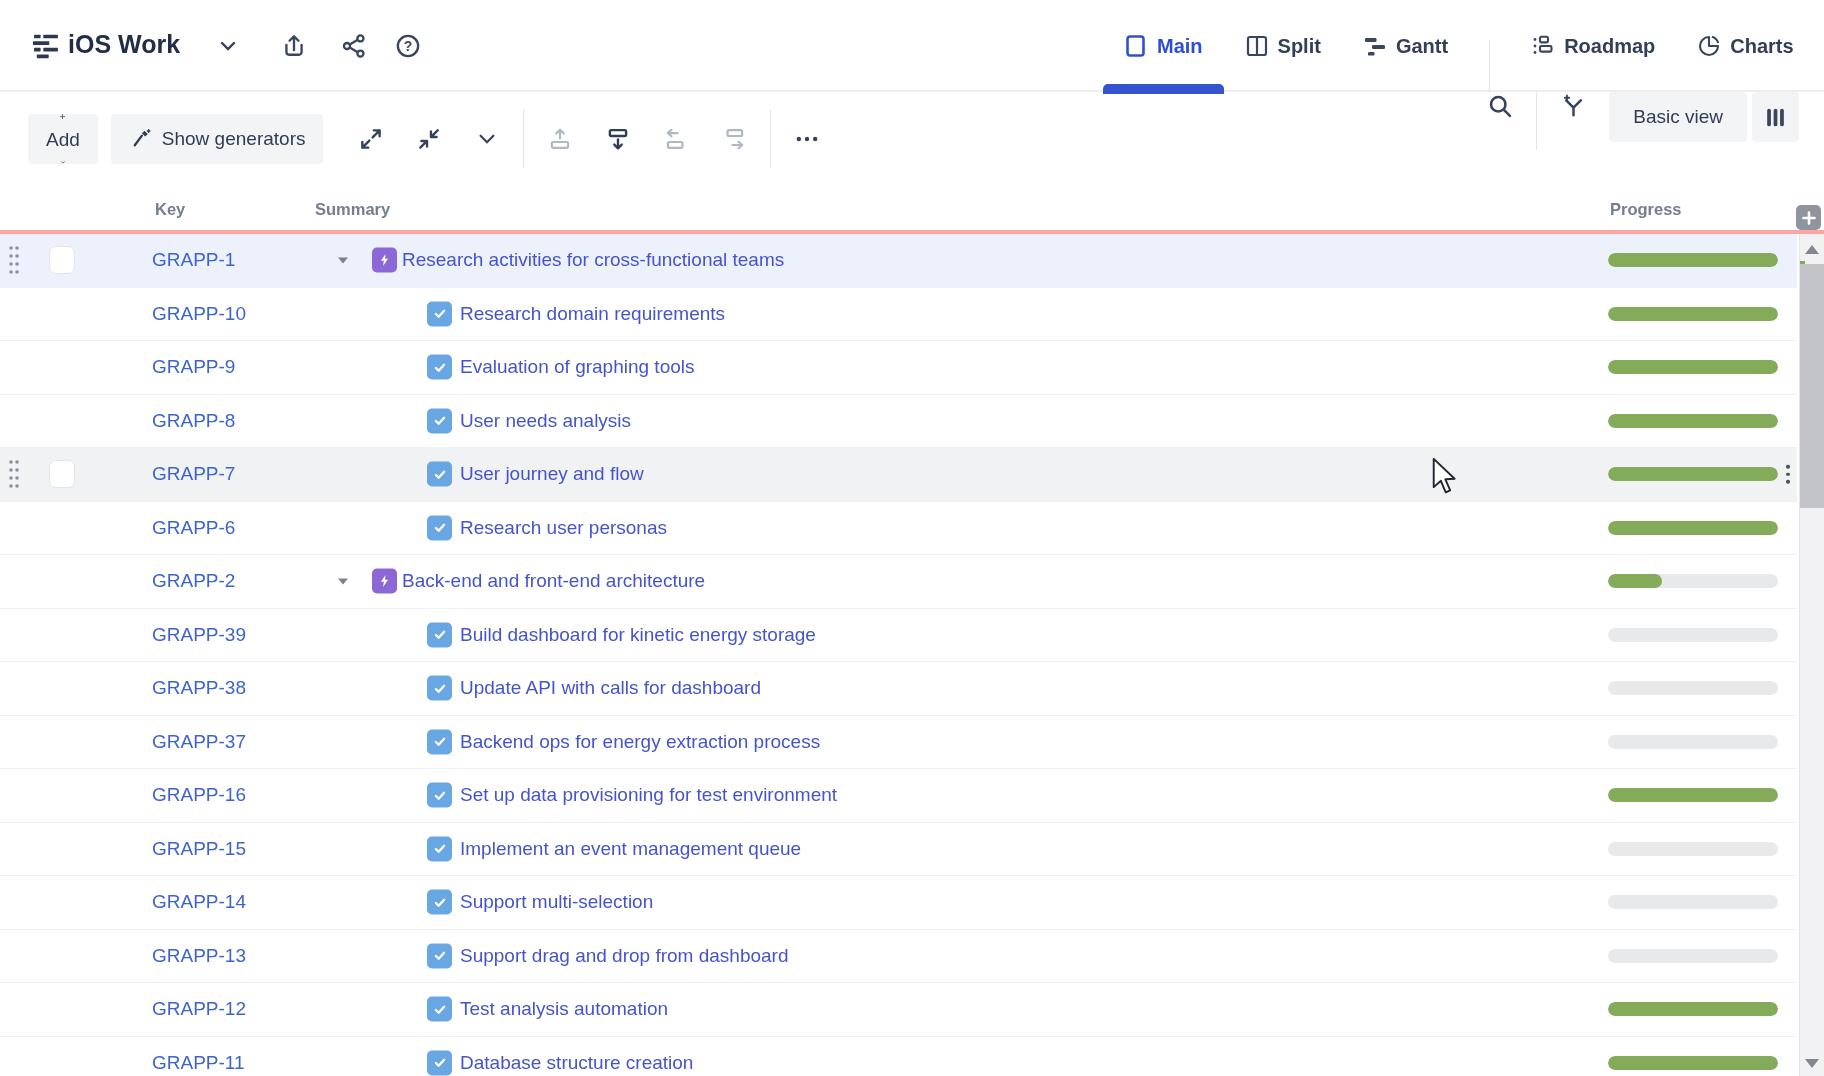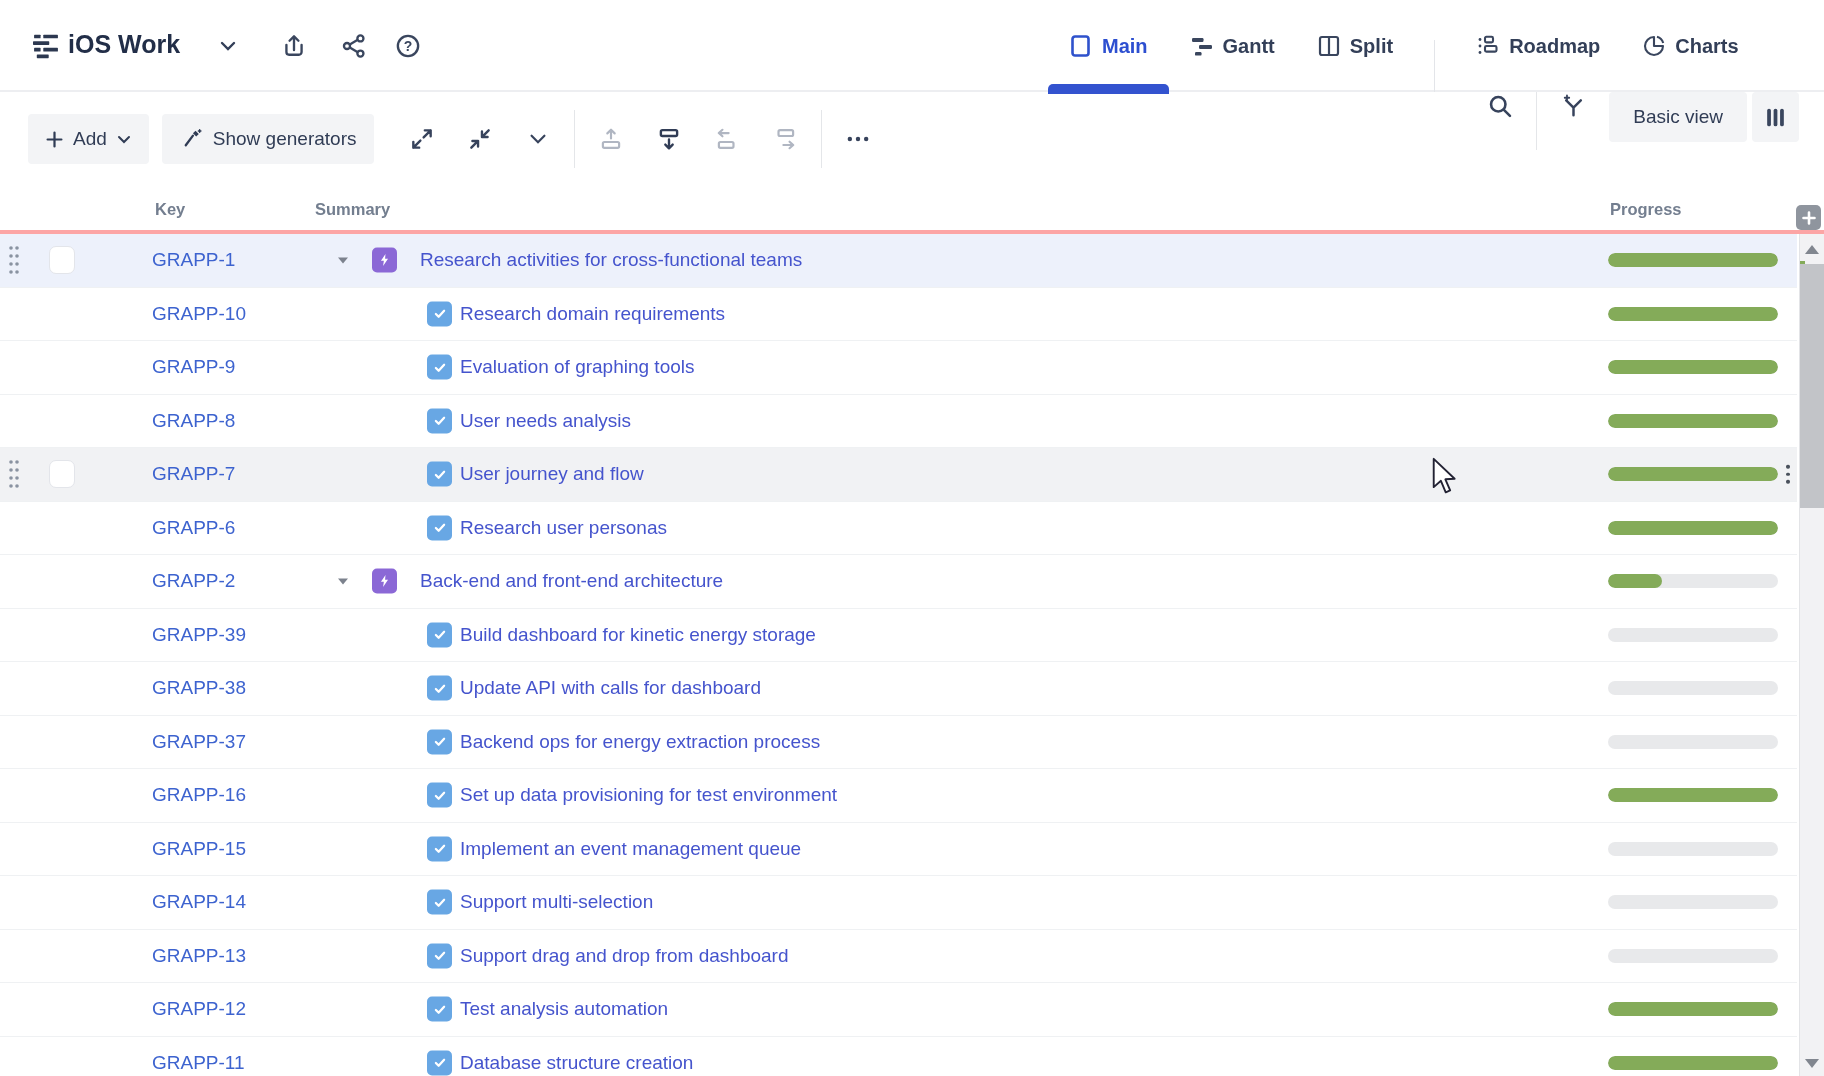--- a/index.html
+++ b/index.html
@@ -8,41 +8,41 @@
 
   
   .topbar { position:absolute; top:0; left:0; width:1824px; height:92px;
     background:#fff; border-bottom:2px solid #edeef1; z-index:5; }
   .logo { position:absolute; left:33px; top:33px; width:26px; height:26px; color:#2c3850; }
   .app-title { position:absolute; left:68px; top:30px; font-size:25px; font-weight:700; color:#222e48; white-space:nowrap; }
   .title-caret { position:absolute; left:220px; top:40px; color:#333f58; }
   .hd-ic { position:absolute; top:32px; width:28px; height:28px; color:#3a465e; }
   .hd-export { left:280px; } .hd-share { left:340px; } .hd-help { left:394px; }
 
-  .tabs { position:absolute; left:1048px; top:0; height:92px; display:flex; align-items:flex-end; }
+  .tabs { position:absolute; left:1103px; top:0; height:92px; display:flex; align-items:flex-end; }
   .tab { position:relative; height:92px; display:flex; align-items:center; gap:9px;
     padding:0 21px; font-size:20px; font-weight:600; color:#333f58; cursor:pointer; white-space:nowrap; }
   .tab .ticon { width:24px; height:24px; color:#3a465e; }
   .tab.active { color:#2d4fd0; }
   .tab.active .ticon { color:#2f52cc; }
   .tab.active::after { content:""; position:absolute; left:0; right:0; bottom:-2px; height:10px;
     background:#3353cf; border-radius:5px 5px 0 0; }
   .tab-divider { width:1px; height:52px; background:#e3e5e9; margin:0 20px; }
 
   
   .toolbar { position:absolute; top:92px; left:0; width:1824px; height:94px; background:#fff;
     display:flex; align-items:center; }
   .btn { height:50px; display:flex; align-items:center; gap:10px; padding:0 18px;
     background:#f3f4f6; border:none; border-radius:4px; font-family:inherit;
     font-size:19px; font-weight:500; color:#303c55; cursor:pointer; white-space:nowrap; }
   .tb-ic { width:28px; height:28px; color:#37435c; display:flex; align-items:center; justify-content:center;
     background:none; border:none; cursor:pointer; padding:0; }
   .tb-ic.disabled { color:#b0b6c2; }
   .tb-divider { width:1px; height:58px; background:#e4e6e9; margin:0 22px; }
-  .ml28 { margin-left:28px; } .ml13 { margin-left:13px; } .ml30 { margin-left:30px; } .ml34 { margin-left:34px; }
+  .ml28 { margin-left:28px;flex-direction:column; } .ml13 { margin-left:13px; } .ml30 { margin-left:30px; } .ml34 { margin-left:34px; }
   .toolbar-right { position:absolute; right:25px; top:0; height:94px; display:flex; align-items:flex-start; }
 
   
   .colhead { position:absolute; top:186px; left:0; width:1824px; height:48px; background:#fff;
     border-bottom:4px solid #fca5a5; z-index:4; }
   .col-label { position:absolute; top:14px; font-size:16.5px; font-weight:700; color:#737e8f; }
   .col-key { left:155px; } .col-summary { left:315px; } .col-progress { left:1610px; }
   .add-col { position:absolute; left:1796px; top:19px; width:25px; height:25px; border:none;
     background:#8f959e; border-radius:5px; color:#fff; cursor:pointer;
     display:flex; align-items:center; justify-content:center; }
@@ -57,21 +57,21 @@
   .cb { left:49px; width:26px; height:28px; background:#fff; border:1px solid #e3e5ea;
     border-radius:7px; visibility:hidden; cursor:pointer; }
   .row.selected .drag, .row.selected .cb { visibility:visible; }
   .row.hovered .drag, .row.hovered .cb, .row.hovered .row-menu { visibility:visible; }
   .key { left:152px; font-size:19px; color:#3d63cf; white-space:nowrap; cursor:pointer; }
   .twisty { left:336px; cursor:pointer; }
   .type-ic { width:25px; height:25px; border-radius:5px; display:flex; align-items:center; justify-content:center; }
   .epic-ic { left:372px; background:#8b68d6; }
   .task-ic { left:427px; background:#68a7e4; }
   .summary { font-size:19px; color:#4554cd; white-space:nowrap; cursor:pointer; }
-  .epic .summary { left:420px; } .task .summary { left:460px; }
+  .epic .summary { left:402px; } .task .summary { left:460px; }
   .bar { left:1608px; width:170px; height:14px; border-radius:7px; background:#e8e9eb; overflow:hidden; }
   .fill { display:block; height:100%; border-radius:7px; background:#84ab59; }
   .row-menu { left:1786px; visibility:hidden; display:flex; flex-direction:column; gap:4px; cursor:pointer; }
   .row-menu i { width:3.5px; height:3.5px; border-radius:50%; background:#4a515c; }
 
   
   .scrollbar { position:absolute; top:234px; right:0; width:25px; height:842px;
     background:#f2f2f4; border-left:1px solid #e3e4e7; }
   .sb-up, .sb-down { position:absolute; left:50%; transform:translateX(-50%);
     width:0; height:0; border-left:7px solid transparent; border-right:7px solid transparent; cursor:pointer; }
@@ -128,36 +128,36 @@
     <div class="tab active">
       <span class="ticon">
         <svg viewBox="0 0 24 24" width="24" height="24" fill="none" stroke="currentColor" stroke-width="2.6">
             <rect x="3.5" y="2.5" width="16" height="19" rx="2.5"></rect>
           </svg>
       </span>
       <span>Main</span>
     </div>
     <div class="tab">
       <span class="ticon">
+        <svg viewBox="0 0 24 24" width="24" height="24" fill="none" stroke="currentColor" stroke-width="2.2">
+            <rect x="3" y="3" width="18" height="18" rx="2"></rect>
+            <line x1="12" y1="3" x2="12" y2="21"></line>
+          </svg>
+      </span>
+      <span>Split</span>
+    </div>
+    <div class="tab">
+      <span class="ticon">
         <svg viewBox="0 0 24 24" width="24" height="24" fill="currentColor">
           <rect x="2" y="4" width="11.5" height="4" rx="1.2"></rect>
           <rect x="9" y="11" width="13" height="4" rx="1.2"></rect>
           <rect x="5" y="18" width="6.5" height="3.6" rx="1.2"></rect>
         </svg>
       </span>
       <span>Gantt</span>
-    </div>
-    <div class="tab">
-      <span class="ticon">
-        <svg viewBox="0 0 24 24" width="24" height="24" fill="none" stroke="currentColor" stroke-width="2.2">
-            <rect x="3" y="3" width="18" height="18" rx="2"></rect>
-            <line x1="12" y1="3" x2="12" y2="21"></line>
-          </svg>
-      </span>
-      <span>Split</span>
     </div>
     <div class="tab-divider"></div>
     <div class="tab">
       <span class="ticon">
         <svg viewBox="0 0 24 24" width="24" height="24" fill="none" stroke="currentColor" stroke-width="2.1">
           <circle cx="4" cy="5.5" r="1.4" fill="currentColor" stroke="none"></circle>
           <circle cx="4" cy="12" r="1.4" fill="currentColor" stroke="none"></circle>
           <circle cx="4" cy="18.5" r="1.4" fill="currentColor" stroke="none"></circle>
           <rect x="9" y="2.8" width="8" height="5.6" rx="1.4"></rect>
           <rect x="9" y="12" width="11.5" height="5.6" rx="1.4"></rect>

